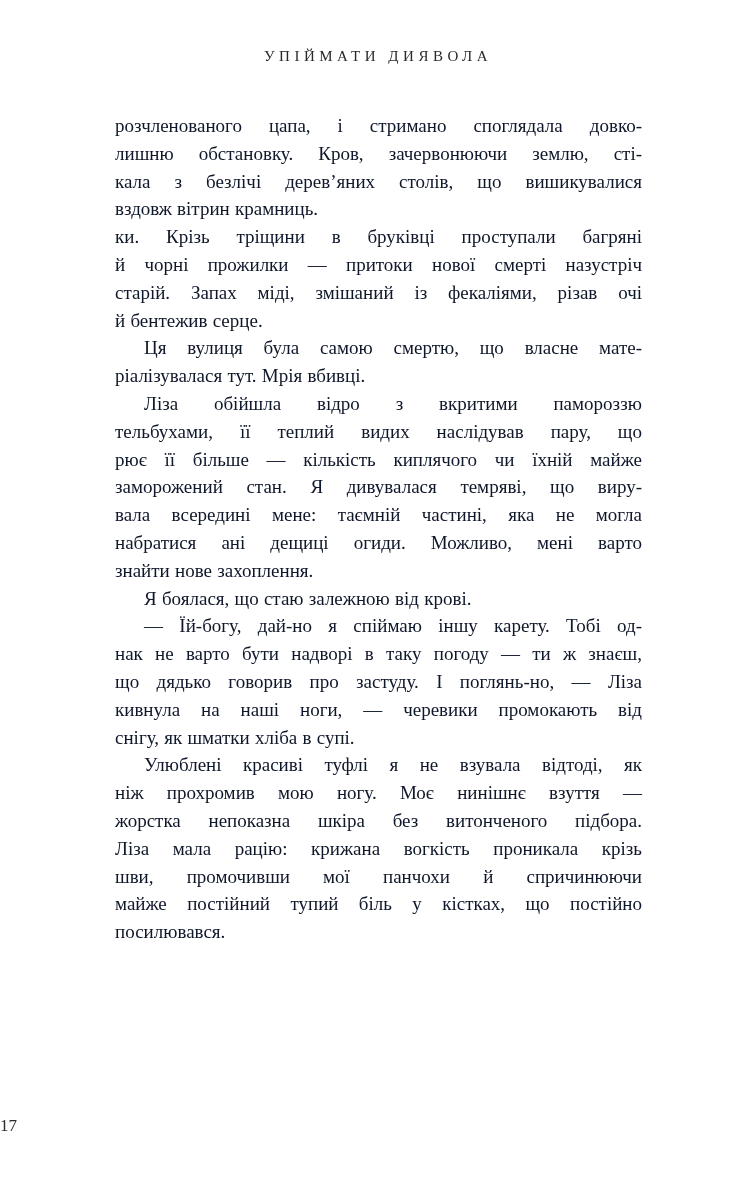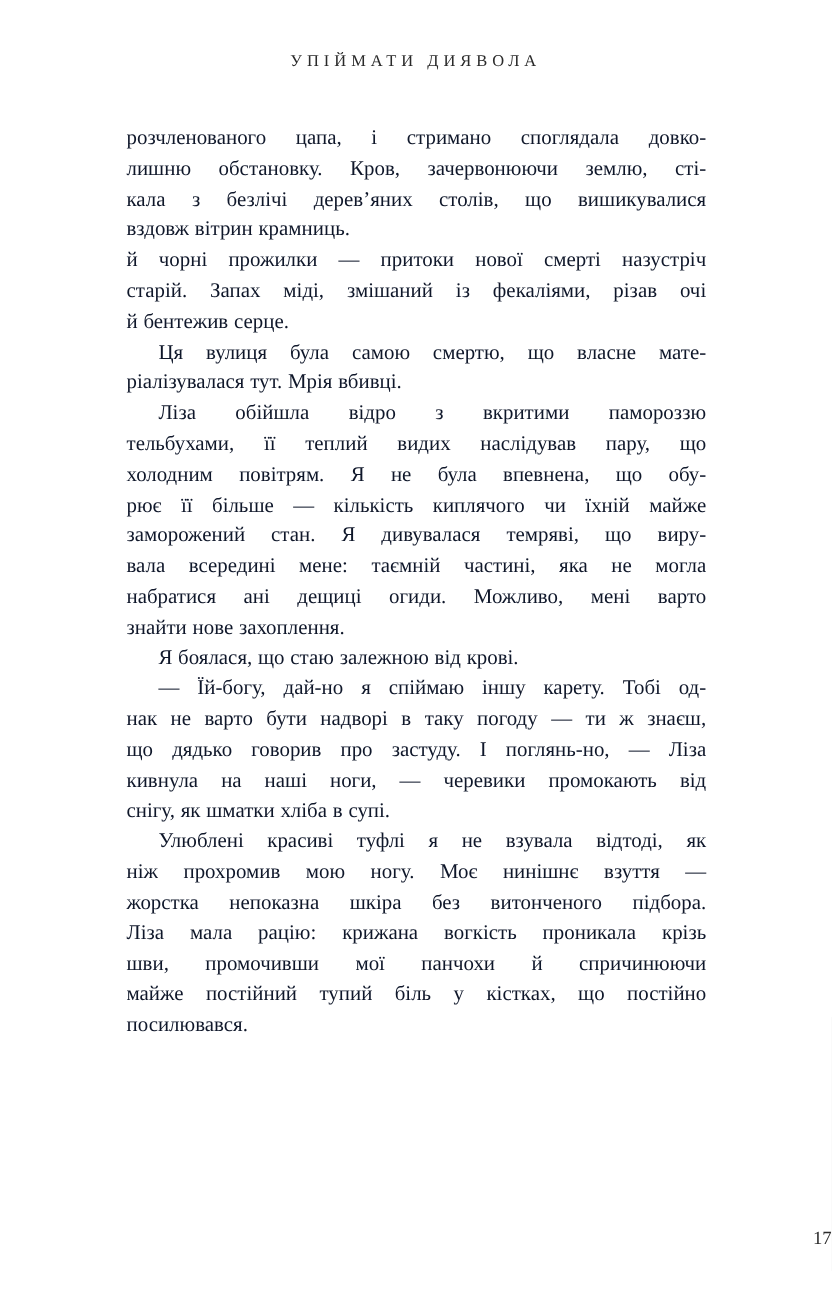--- a/index.html
+++ b/index.html
@@ -38,51 +38,51 @@
     text-align-last: justify;
     word-spacing: 0.5px;
   }
   .line.last { text-align-last: left; }
   .line.first { text-indent: 29px; }
   .page-footer {
     position: absolute;
     top: 1116px;
     left: 0;
     width: 100%;
-    text-align: right;
+    text-align: left;
     font-size: 17px;
     color: #2a2a2a;
   }
 </style>
 </head>
 <body>
 
 <div class="page">
   <div class="running-head">УПІЙМАТИ ДИЯВОЛА</div>
 
   <div class="page-body">
       <div class="para">
         <div class="line">розчленованого цапа, і стримано споглядала довко-</div>
         <div class="line">лишню обстановку. Кров, зачервонюючи землю, сті-</div>
         <div class="line">кала з безлічі дерев’яних столів, що вишикувалися</div>
         <div class="line last">вздовж вітрин крамниць.</div>
       </div>
       <div class="para">
+        <div class="line">ки. Крізь тріщини в бруківці проступали багряні</div>
         <div class="line">й чорні прожилки — притоки нової смерті назустріч</div>
         <div class="line">старій. Запах міді, змішаний із фекаліями, різав очі</div>
         <div class="line last">й бентежив серце.</div>
       </div>
       <div class="para">
         <div class="line first">Ця вулиця була самою смертю, що власне мате-</div>
         <div class="line last">ріалізувалася тут. Мрія вбивці.</div>
       </div>
       <div class="para">
         <div class="line first">Ліза обійшла відро з вкритими памороззю</div>
         <div class="line">тельбухами, її теплий видих наслідував пару, що</div>
-        <div class="line">холодним повітрям. Я не була впевнена, що обу-</div>
         <div class="line">рює її більше — кількість киплячого чи їхній майже</div>
         <div class="line">заморожений стан. Я дивувалася темряві, що виру-</div>
         <div class="line">вала всередині мене: таємній частині, яка не могла</div>
         <div class="line">набратися ані дещиці огиди. Можливо, мені варто</div>
         <div class="line last">знайти нове захоплення.</div>
       </div>
       <div class="para">
         <div class="line last first">Я боялася, що стаю залежною від крові.</div>
       </div>
       <div class="para">

